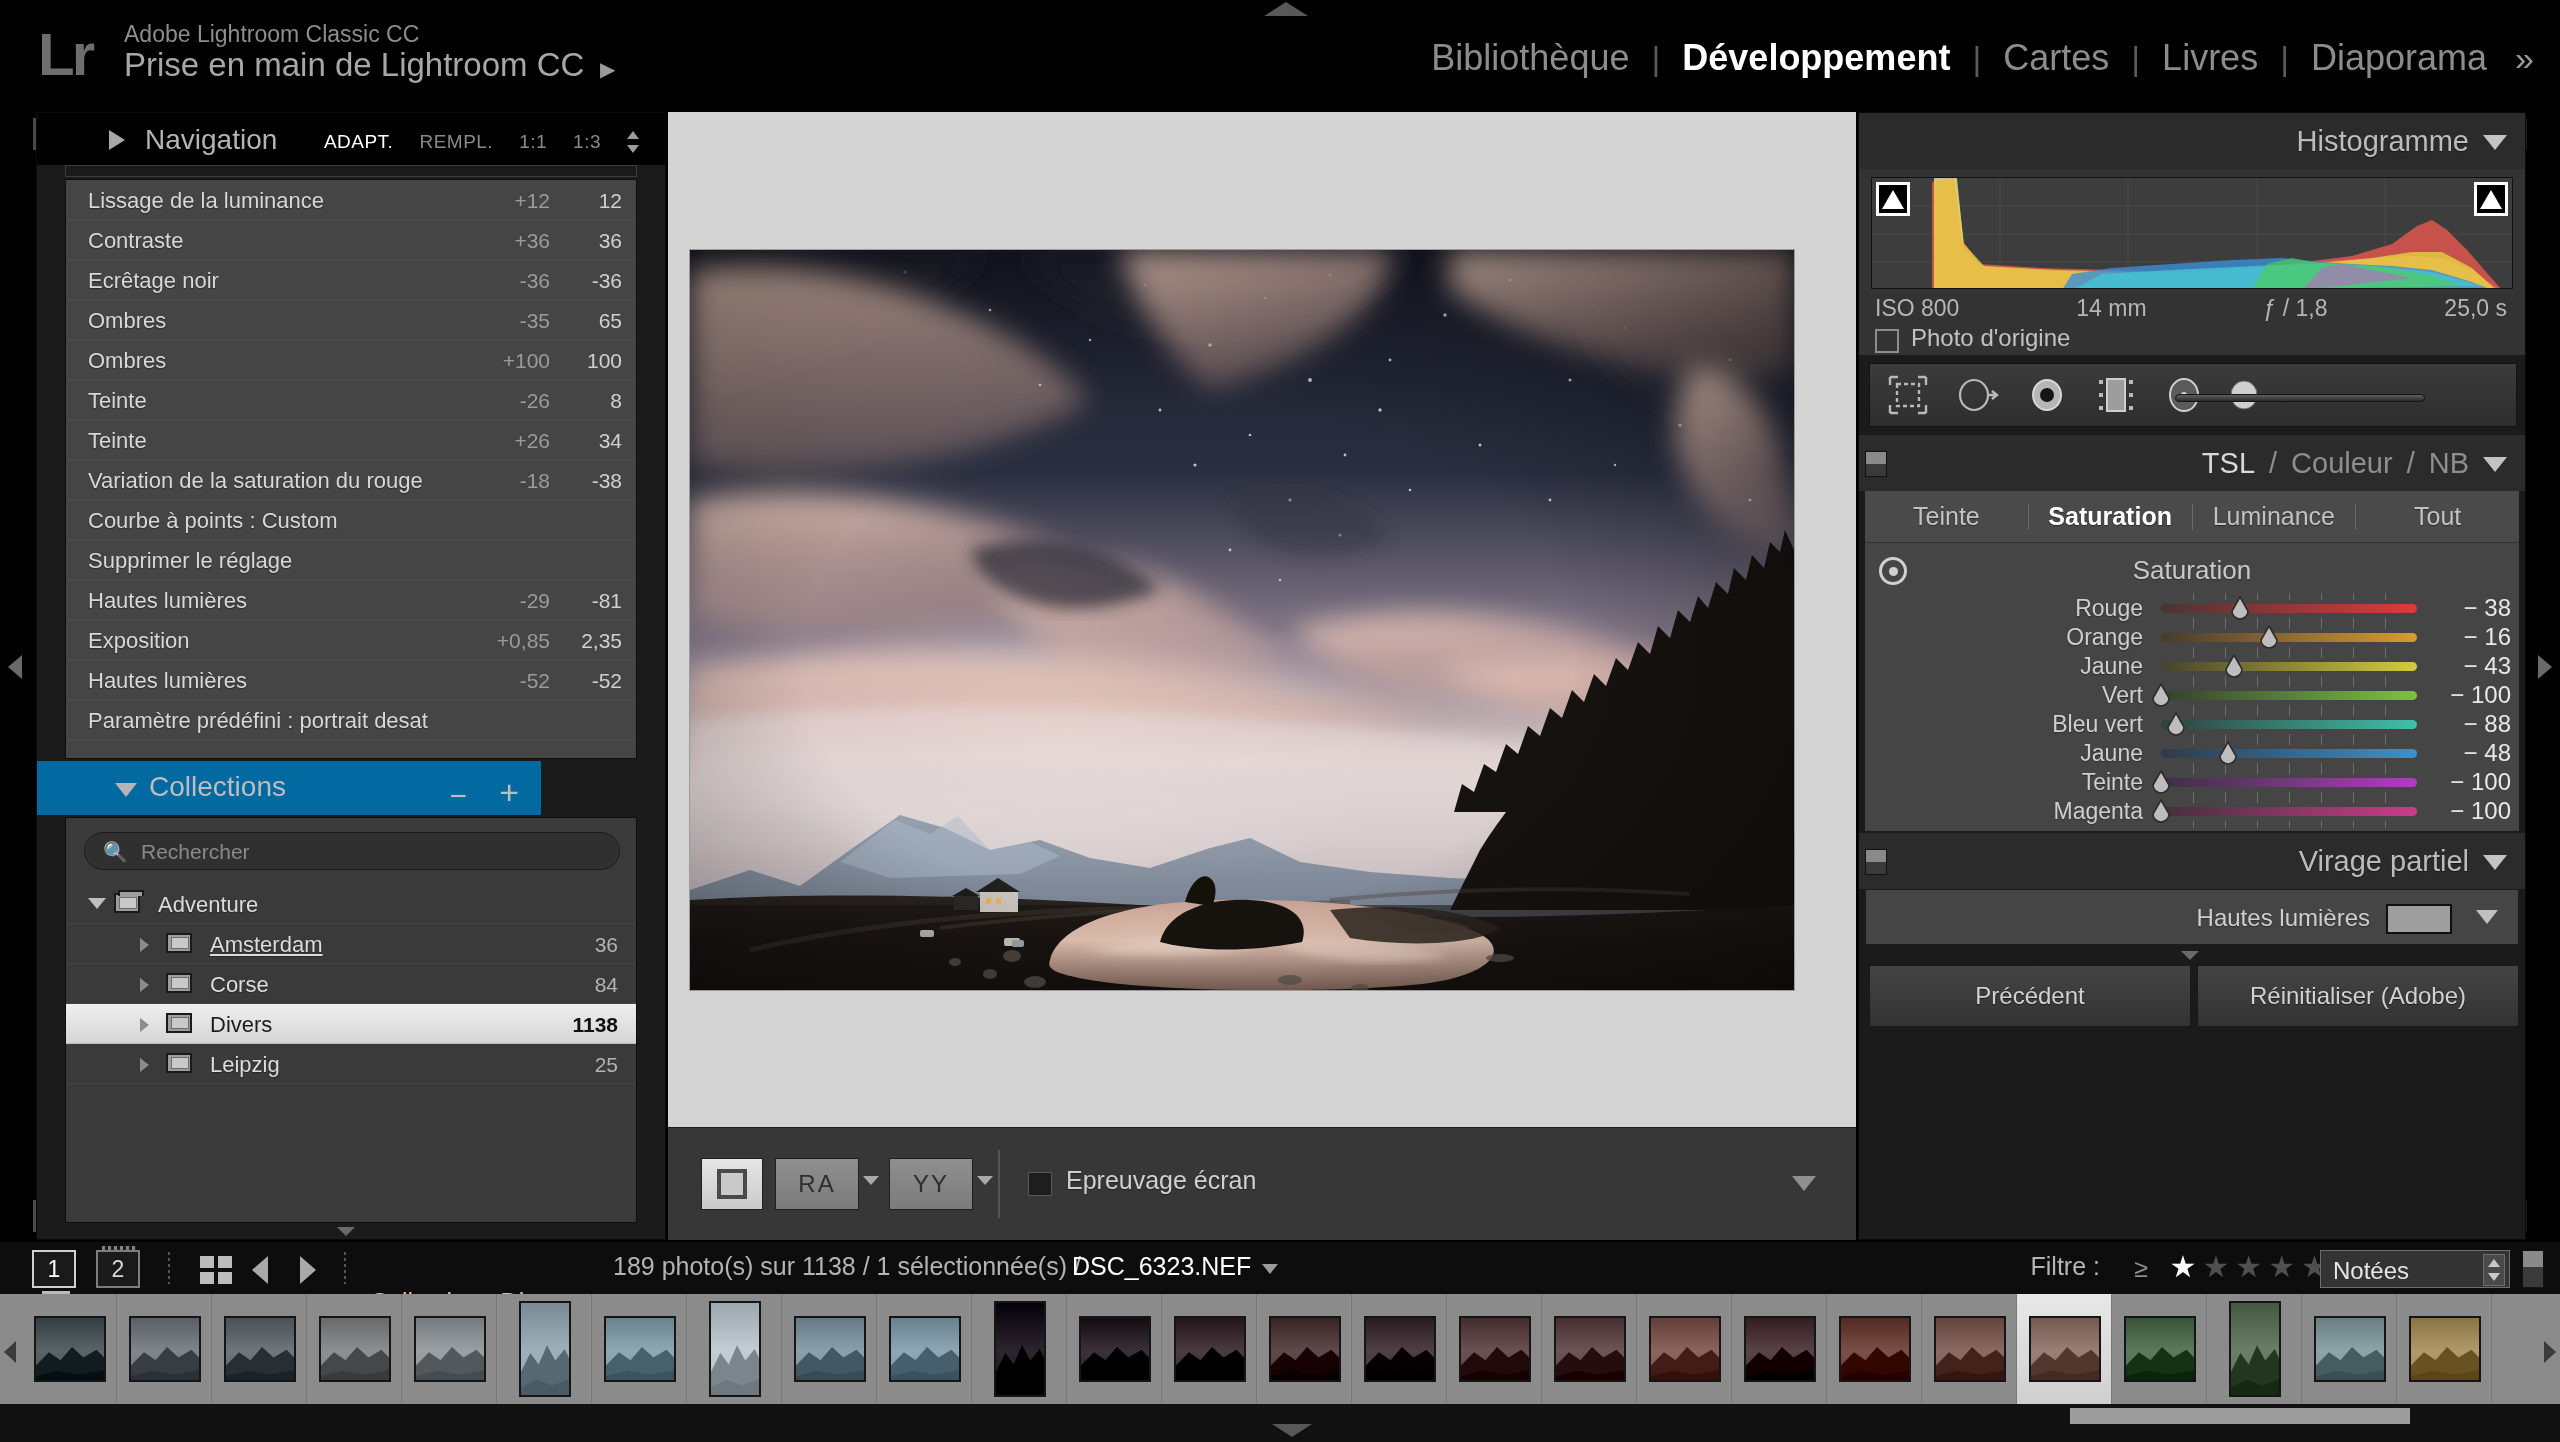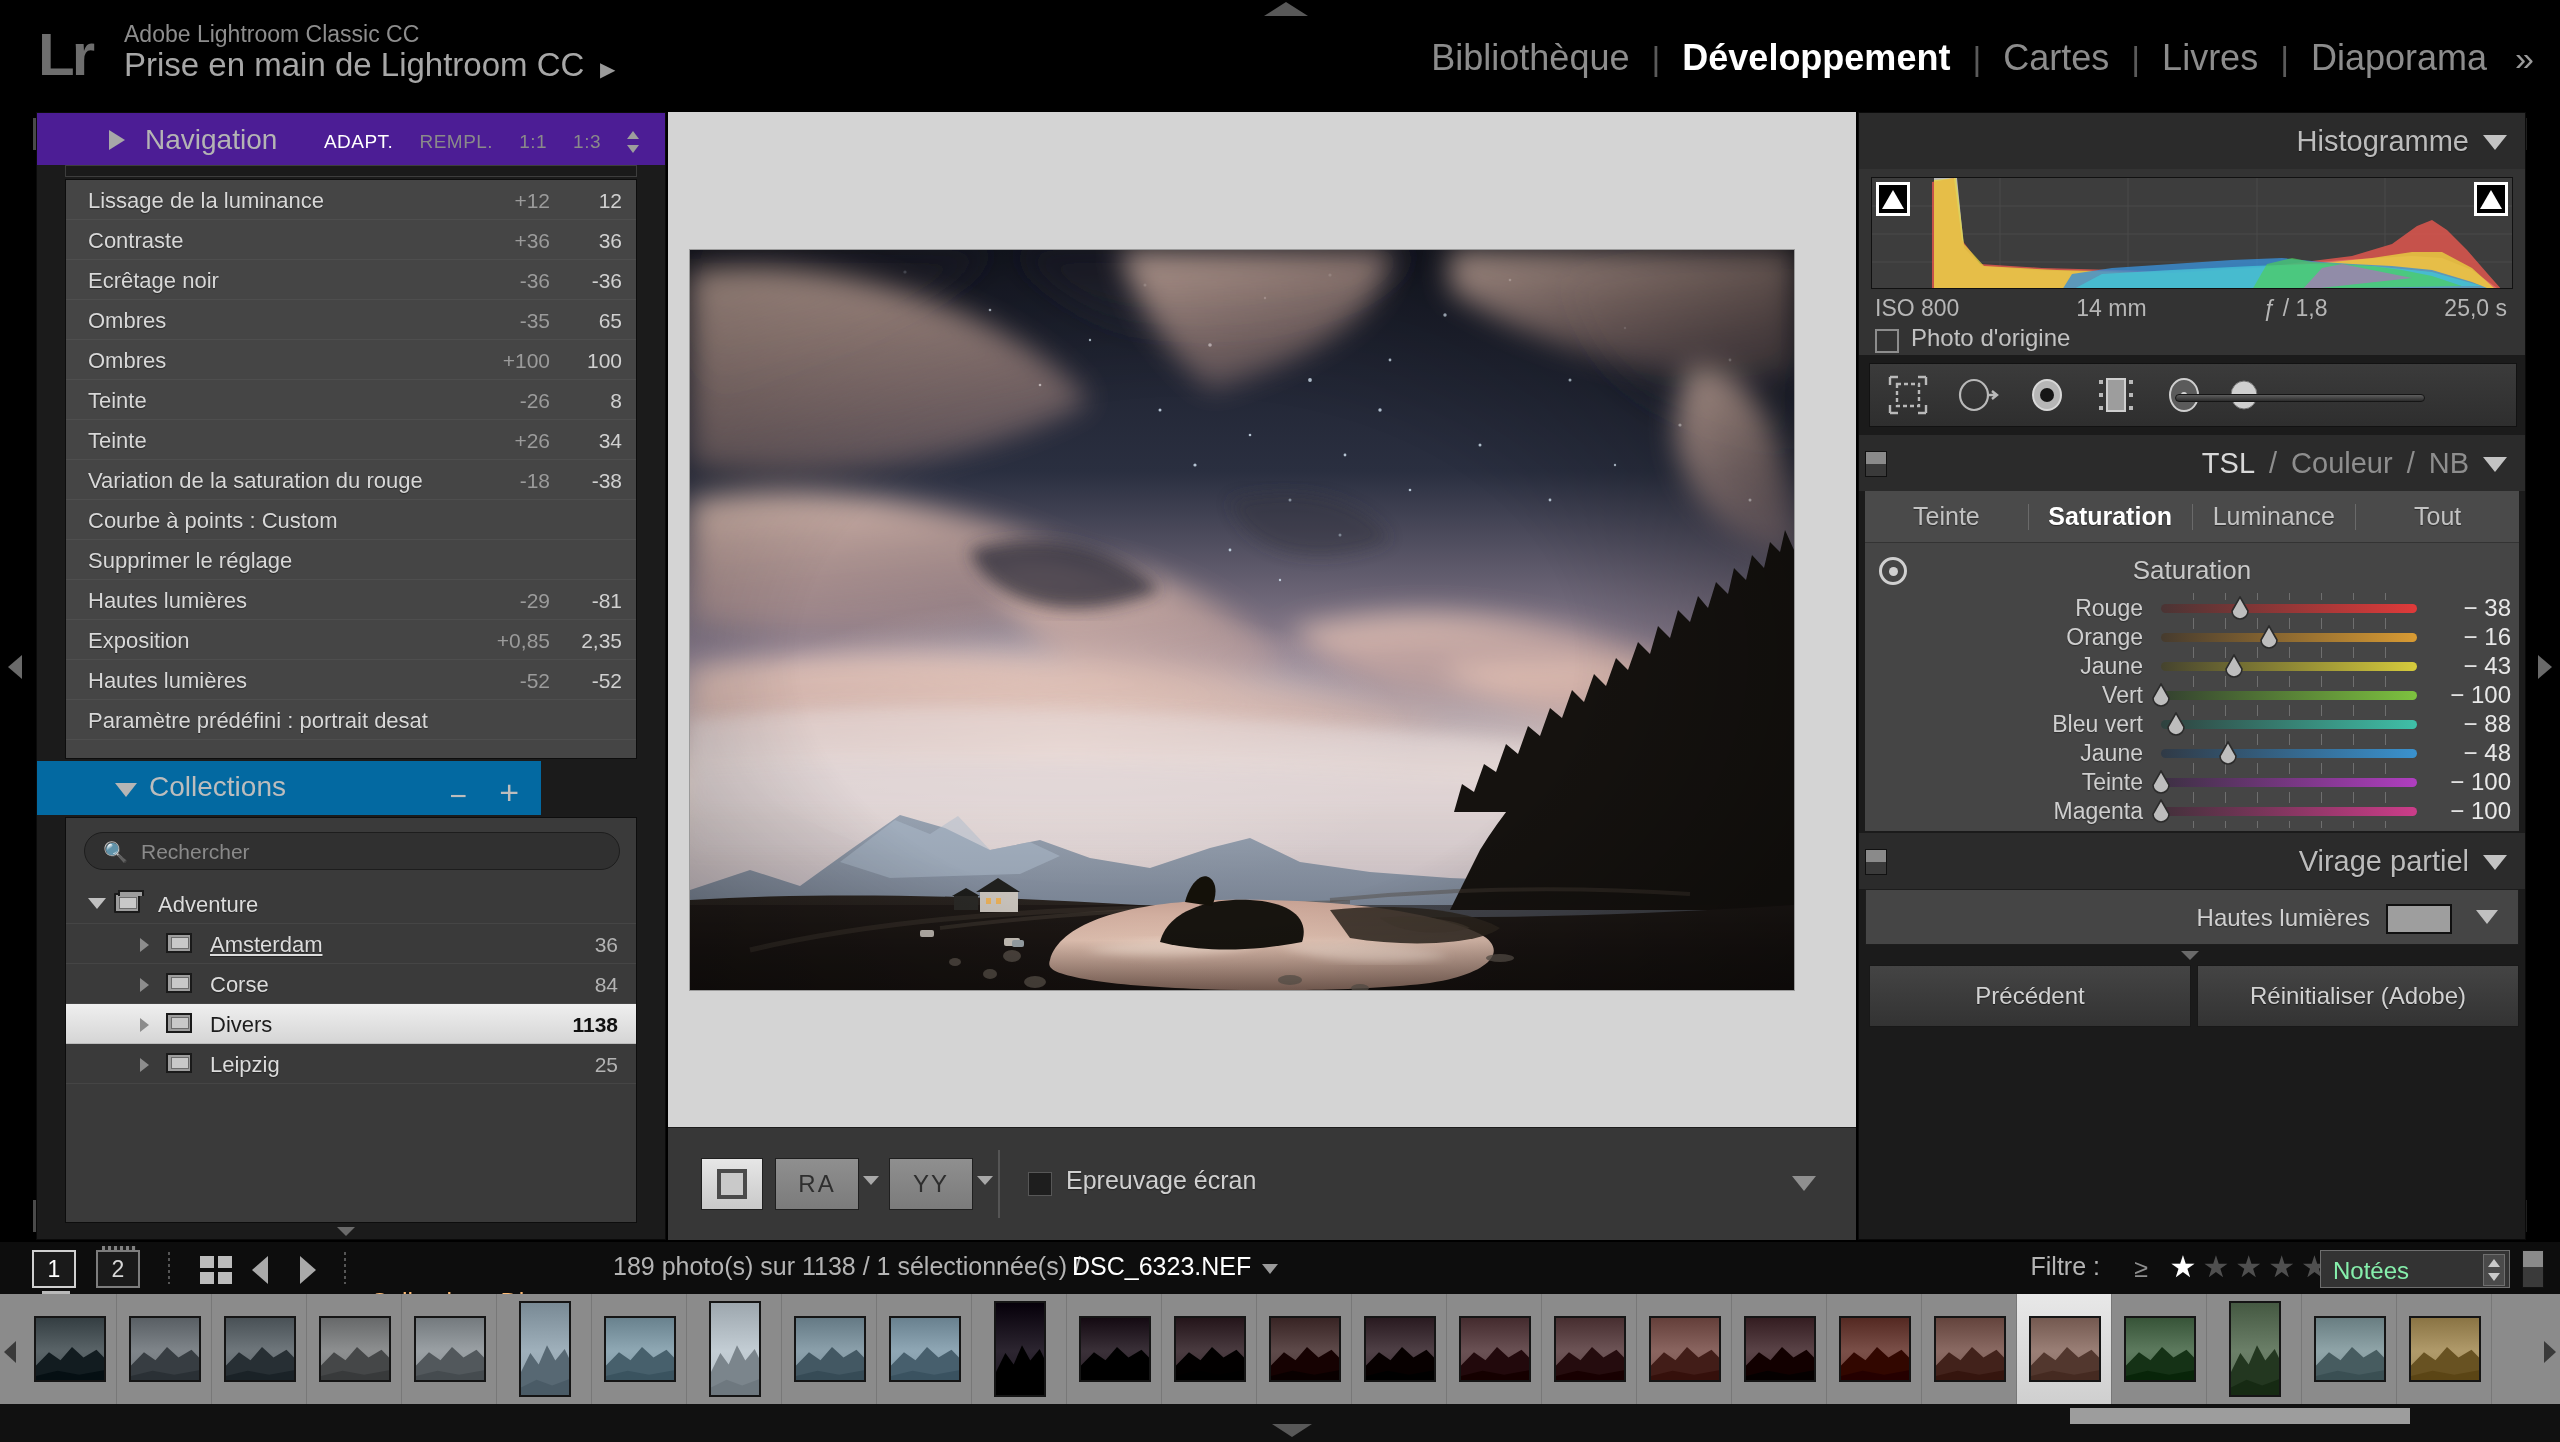--- a/index.html
+++ b/index.html
@@ -20,21 +20,21 @@
 
   #modulenav { position:absolute; right:26px; top:32px; height:52px; display:flex; align-items:center; }
   .mod { color:#8c8c8c; font-size:36px; font-weight:300; padding:0 22px; white-space:nowrap; }
   .mod.active { color:#ffffff; font-weight:600; }
   .modsep { color:#5a5a5a; font-size:34px; font-weight:200; }
   #mod-more { color:#9a9a9a; font-size:34px; padding-left:6px; }
 
   
   #leftpanel { position:absolute; left:36px; top:112px; width:630px; height:1128px; background:#1b1b1b;
      border:1px solid #0a0a0a; }
-  #nav-header { position:absolute; left:0; top:0; width:628px; height:52px; background:#4c1d95; }
+  #nav-header { position:absolute; left:0; top:0; width:628px; height:52px; background:#000000; }
   #nav-tri { position:absolute; left:72px; top:17px; width:0;height:0;
      border-top:10px solid transparent; border-bottom:10px solid transparent; border-left:16px solid #a8a8a8;}
   #nav-title { position:absolute; left:108px; top:11px; color:#b4b4b4; font-size:28px; font-weight:300; }
   #nav-modes { position:absolute; right:26px; top:18px; display:flex; align-items:center; gap:26px; }
   .navmode { font-size:19px; color:#8a8a8a; letter-spacing:0.5px;}
   .navmode.sel { color:#ffffff; }
   #nav-spin { width:12px; height:22px; position:relative; }
   #nav-spin .up,#nav-spin .dn{position:absolute;left:0;width:0;height:0;border-left:6px solid transparent;border-right:6px solid transparent;}
   #nav-spin .up{top:0;border-bottom:8px solid #9d9d9d;}
   #nav-spin .dn{bottom:0;border-top:8px solid #9d9d9d;}
@@ -218,21 +218,21 @@
      border-left:8px solid transparent;border-right:8px solid transparent;border-top:10px solid #9a9a9a;}
   #filter-label { position:absolute; right:460px; top:10px; color:#b4b4b4; font-size:25px; font-weight:300;}
   #filter-ge { position:absolute; right:412px; top:12px; color:#8f8f8f; font-size:25px;}
   #stars { position:absolute; right:232px; top:8px; display:flex; gap:6px; }
   .star { font-size:30px; color:#4f4f4f; line-height:34px; }
   .star.on { color:#ffffff; }
   #filt-sep { position:absolute; right:206px; top:10px; width:2px; height:32px;
      background:repeating-linear-gradient(#555 0 3px,transparent 3px 6px); }
   #filt-select { position:absolute; right:50px; top:8px; width:190px; height:38px; background:#333;
      border:1px solid #6e6e6e; }
-  #filt-text { position:absolute; left:12px; top:6px; color:#86efac; font-size:24px; font-weight:300; }
+  #filt-text { position:absolute; left:12px; top:6px; color:#e5e5e5; font-size:24px; font-weight:300; }
   #filt-spin { position:absolute; right:4px; top:3px; width:22px; height:32px; background:#4a4a4a;
      border:1px solid #6e6e6e;}
   #filt-spin .u,#filt-spin .d{position:absolute;left:4px;width:0;height:0;
      border-left:6px solid transparent;border-right:6px solid transparent;}
   #filt-spin .u{top:4px;border-bottom:8px solid #c9c9c9;}
   #filt-spin .d{bottom:4px;border-top:8px solid #c9c9c9;}
   #filt-sw { position:absolute; right:16px; top:8px; width:22px; height:38px;
      background:linear-gradient(#8a8a8a 0 45%,#3a3a3a 45% 100%); border:1px solid #111;}
 
   

